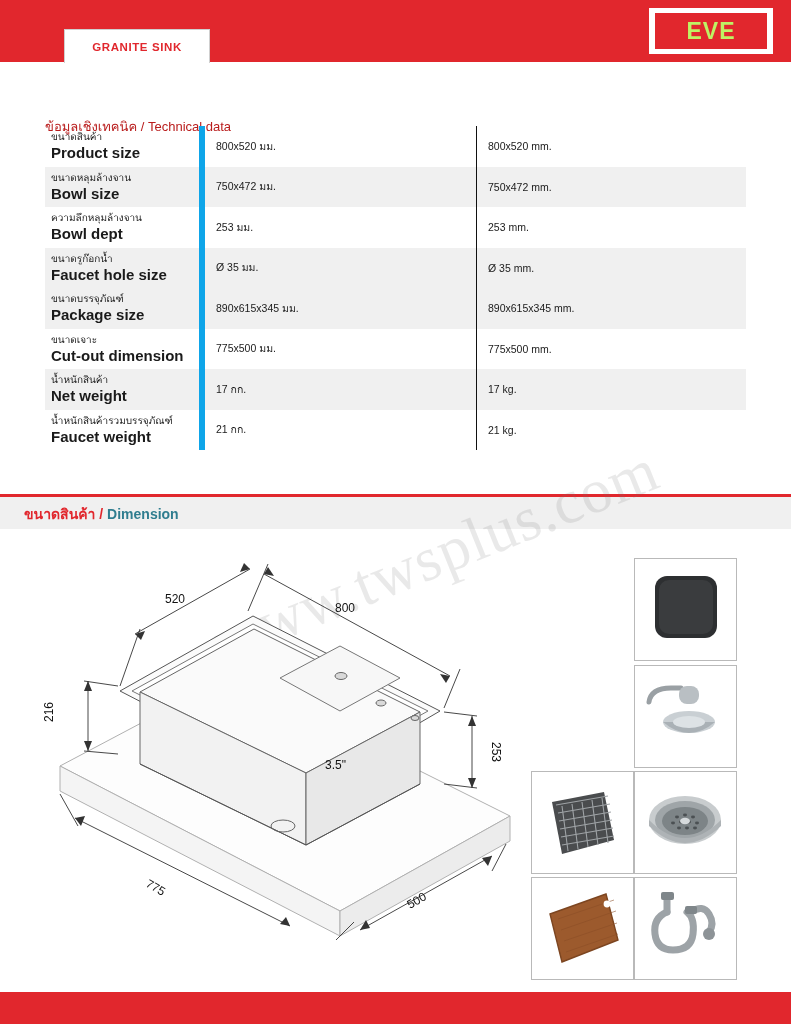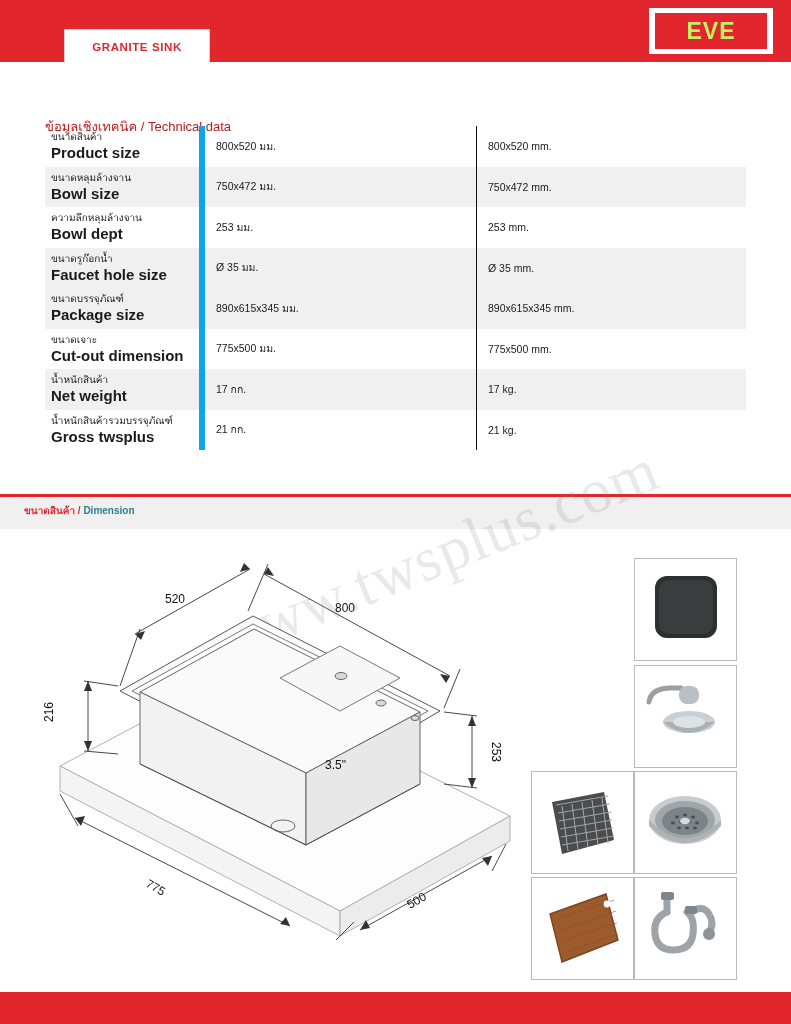--- a/index.html
+++ b/index.html
@@ -135,21 +135,21 @@
     left: 0;
     width: 791px;
     height: 32px;
     background: #f0f0f0;
     border-top: 3px solid #e1272d;
   }
   .dim-band-label {
     position: absolute;
     top: 503px;
     left: 24px;
-    font-size: 10px;
+    font-size: 14px;
     font-weight: bold;
     color: #e1272d;
   }
   .dim-band-label .slash { color: #e1272d; }
   .dim-band-label .en { color: #2f7d8f; }
 
   
   .watermark {
     position: absolute;
     top: 520px;
@@ -269,21 +269,21 @@
       <td class="col-label">
         <span class="th">น้ำหนักสินค้า</span>
         <span class="en">Net weight</span>
       </td>
       <td class="col-th">17 กก.</td>
       <td class="col-en">17 kg.</td>
     </tr>
     <tr>
       <td class="col-label">
         <span class="th">น้ำหนักสินค้ารวมบรรจุภัณฑ์</span>
-        <span class="en">Gross twsplus</span>
+        <span class="en">Faucet weight</span>
       </td>
       <td class="col-th">21 กก.</td>
       <td class="col-en">21 kg.</td>
     </tr>
   </tbody>
 </table>
 
 <div class="dim-band"></div>
 <div class="dim-band-label">
   <span>ขนาดสินค้า</span><span class="slash"> / </span><span class="en">Dimension</span>

